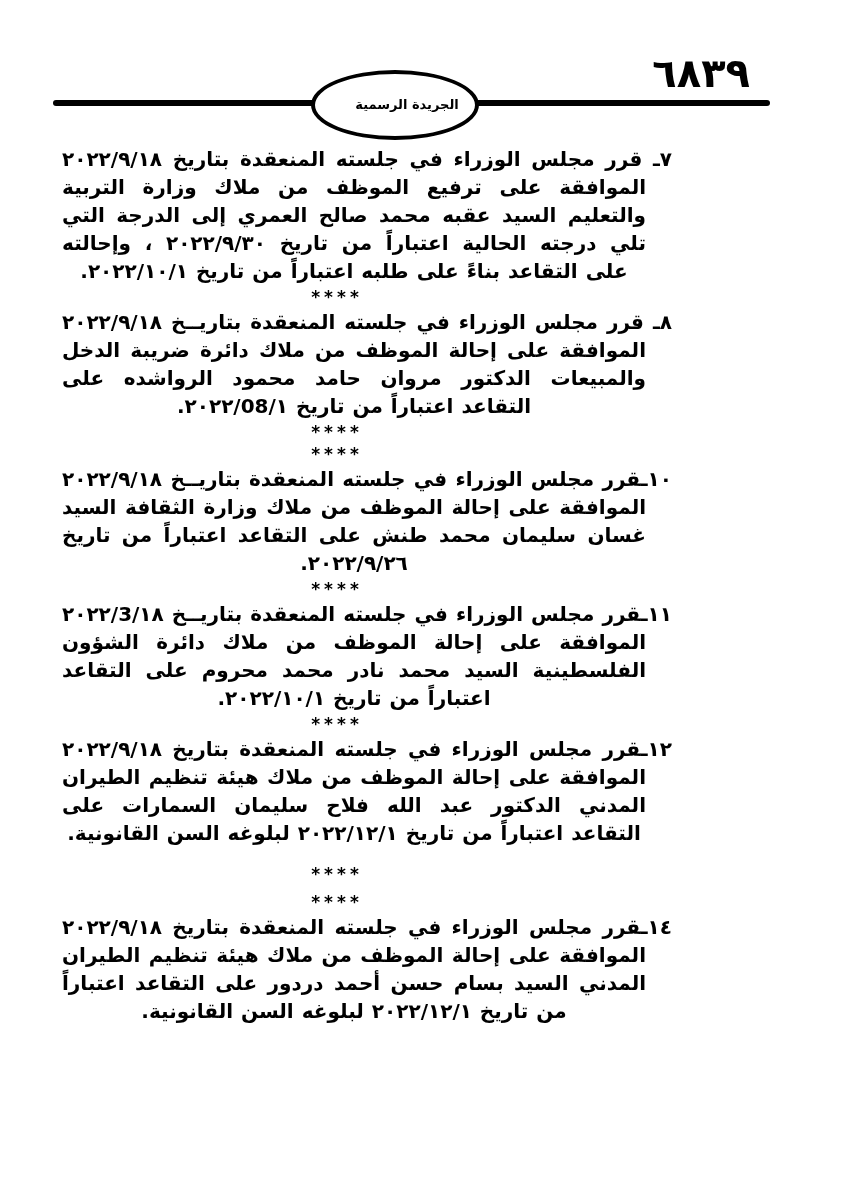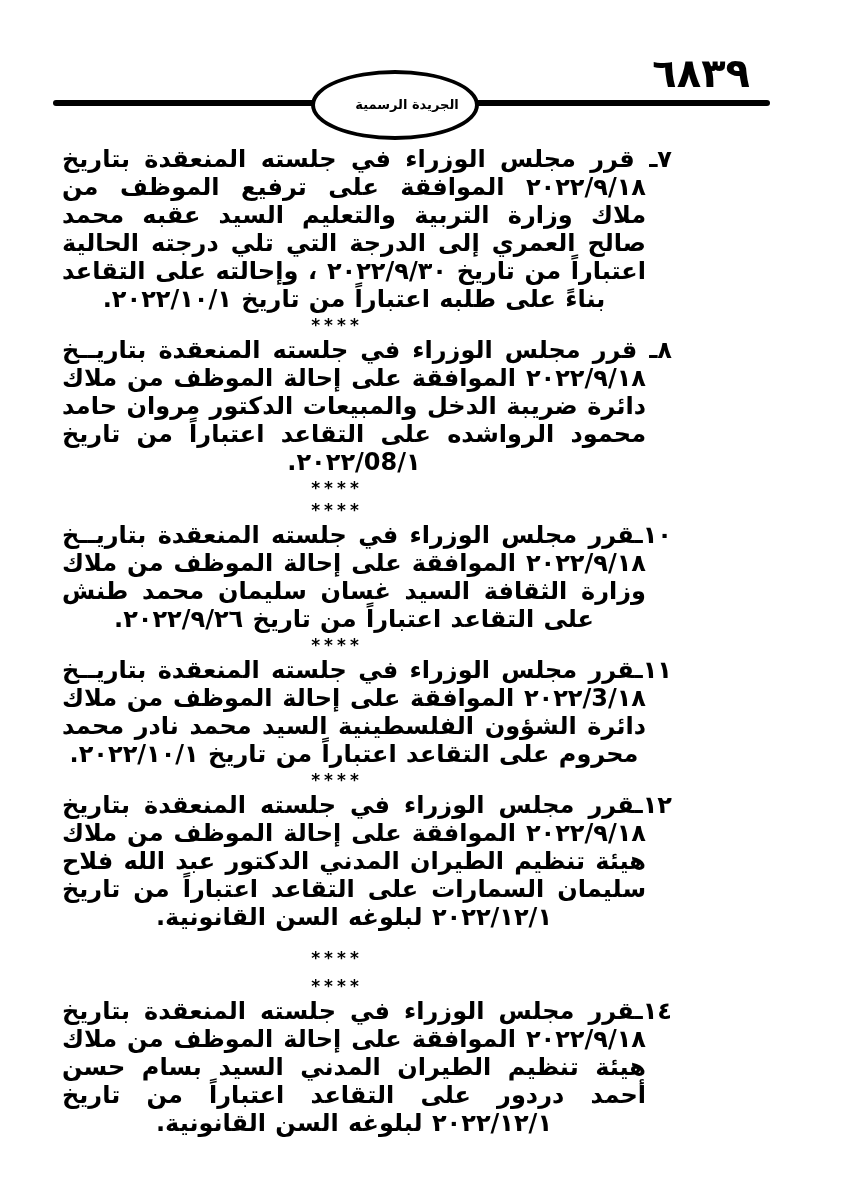--- a/index.html
+++ b/index.html
@@ -60,21 +60,21 @@
   }
   .content {
     position: absolute;
     top: 145px;
     right: 178px;
     width: 610px;
     direction: rtl;
   }
   .para {
     margin: 0;
-    font-size: 24px;
+    font-size: 20px;
     font-weight: bold;
     line-height: 28px;
     text-align: justify;
     text-align-last: center;
     padding-right: 26px;
     text-indent: -26px;
     word-spacing: 1px;
   }
   .sep {
     text-align: center;

